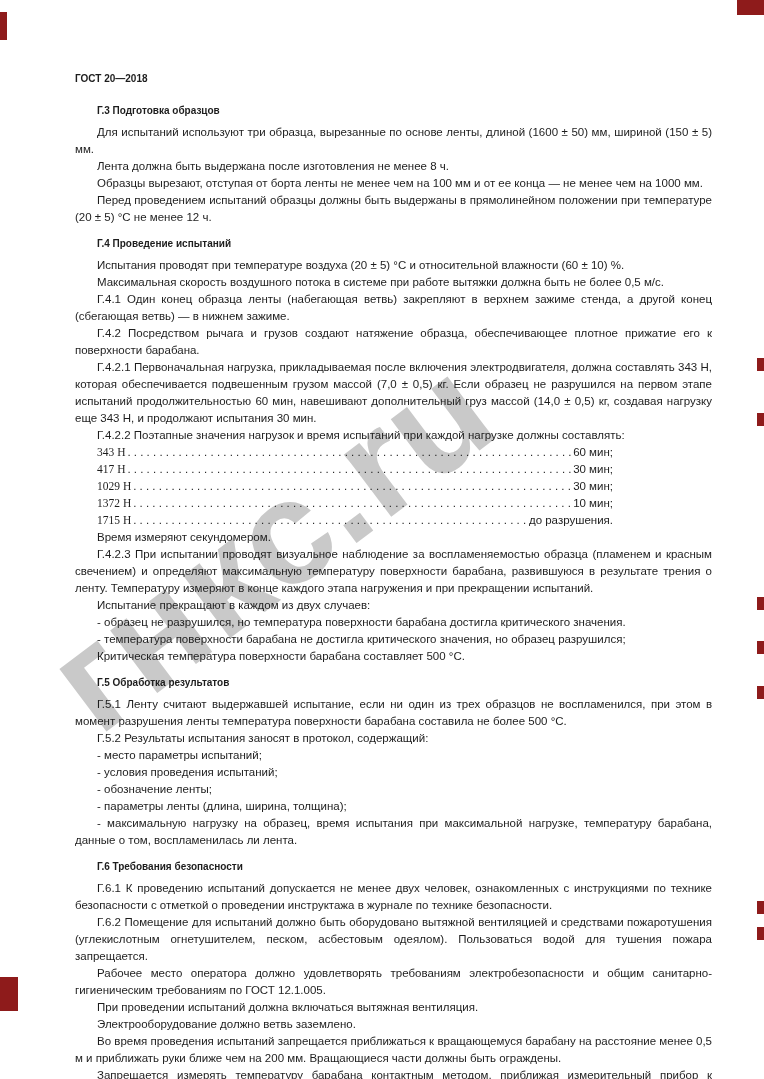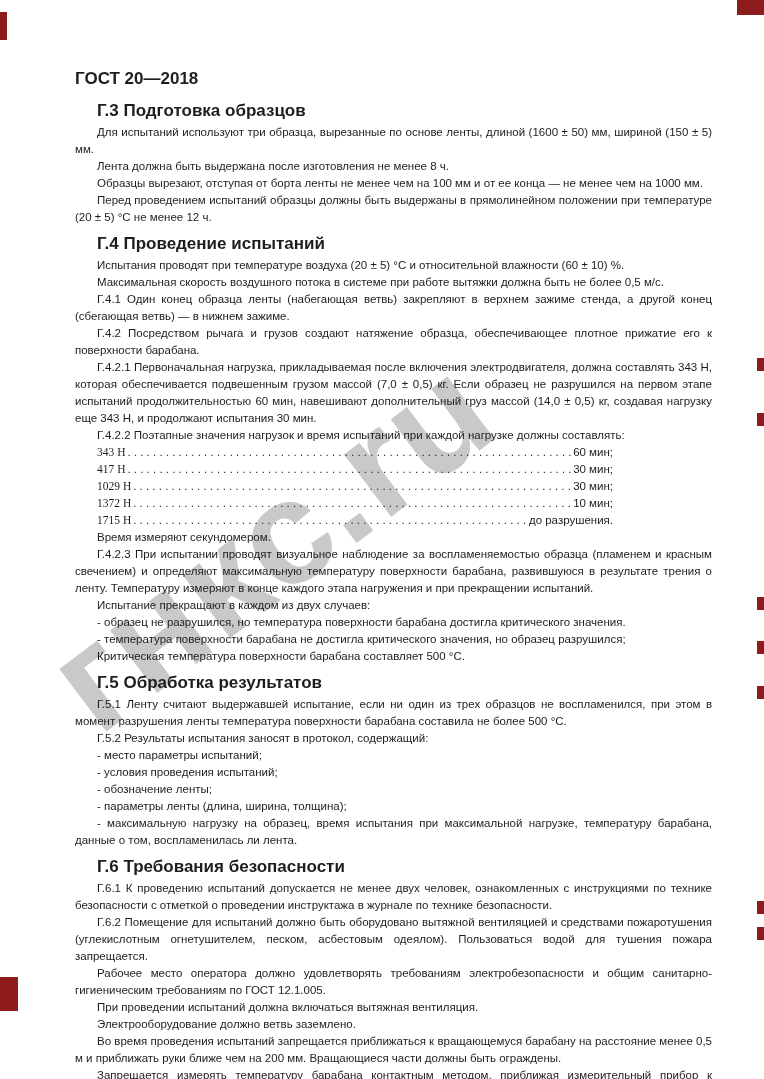--- a/index.html
+++ b/index.html
@@ -8,23 +8,23 @@
     width: 764px;
     height: 1079px;
     background: #ffffff;
     font-family: "Liberation Sans", sans-serif;
     font-size: 11.5px;
     line-height: 17px;
     color: #1d1d1d;
     overflow: hidden;
   }
   .content { position: absolute; left: 75px; top: 70px; width: 637px; z-index: 1; }
-  .doc-header { font-size: 17px; font-weight: bold; margin: 0 0 15px 0; }
+  .doc-header { font-size: 10px; font-weight: bold; margin: 0 0 15px 0; }
   h2 {
-    font-size: 17px; font-weight: bold;
+    font-size: 10px; font-weight: bold;
     margin: 9px 0 5px 0; text-indent: 22px;
   }
   p { margin: 0; text-indent: 22px; text-align: justify; }
   .leader-row { display: flex; margin-left: 22px; width: 516px; }
   .leader-row .lbl { white-space: nowrap; font-family: Liberation Serif, serif; }
   .leader-row .val { white-space: nowrap; }
   .leader-row .dots { flex: 1; overflow: hidden; white-space: nowrap; margin: 0 2px; }
   .leader-row .dots::before {
     content: ". . . . . . . . . . . . . . . . . . . . . . . . . . . . . . . . . . . . . . . . . . . . . . . . . . . . . . . . . . . . . . . . . . . . . . . . . . . . . . . . . . . . . . . . . . . .";
   }

